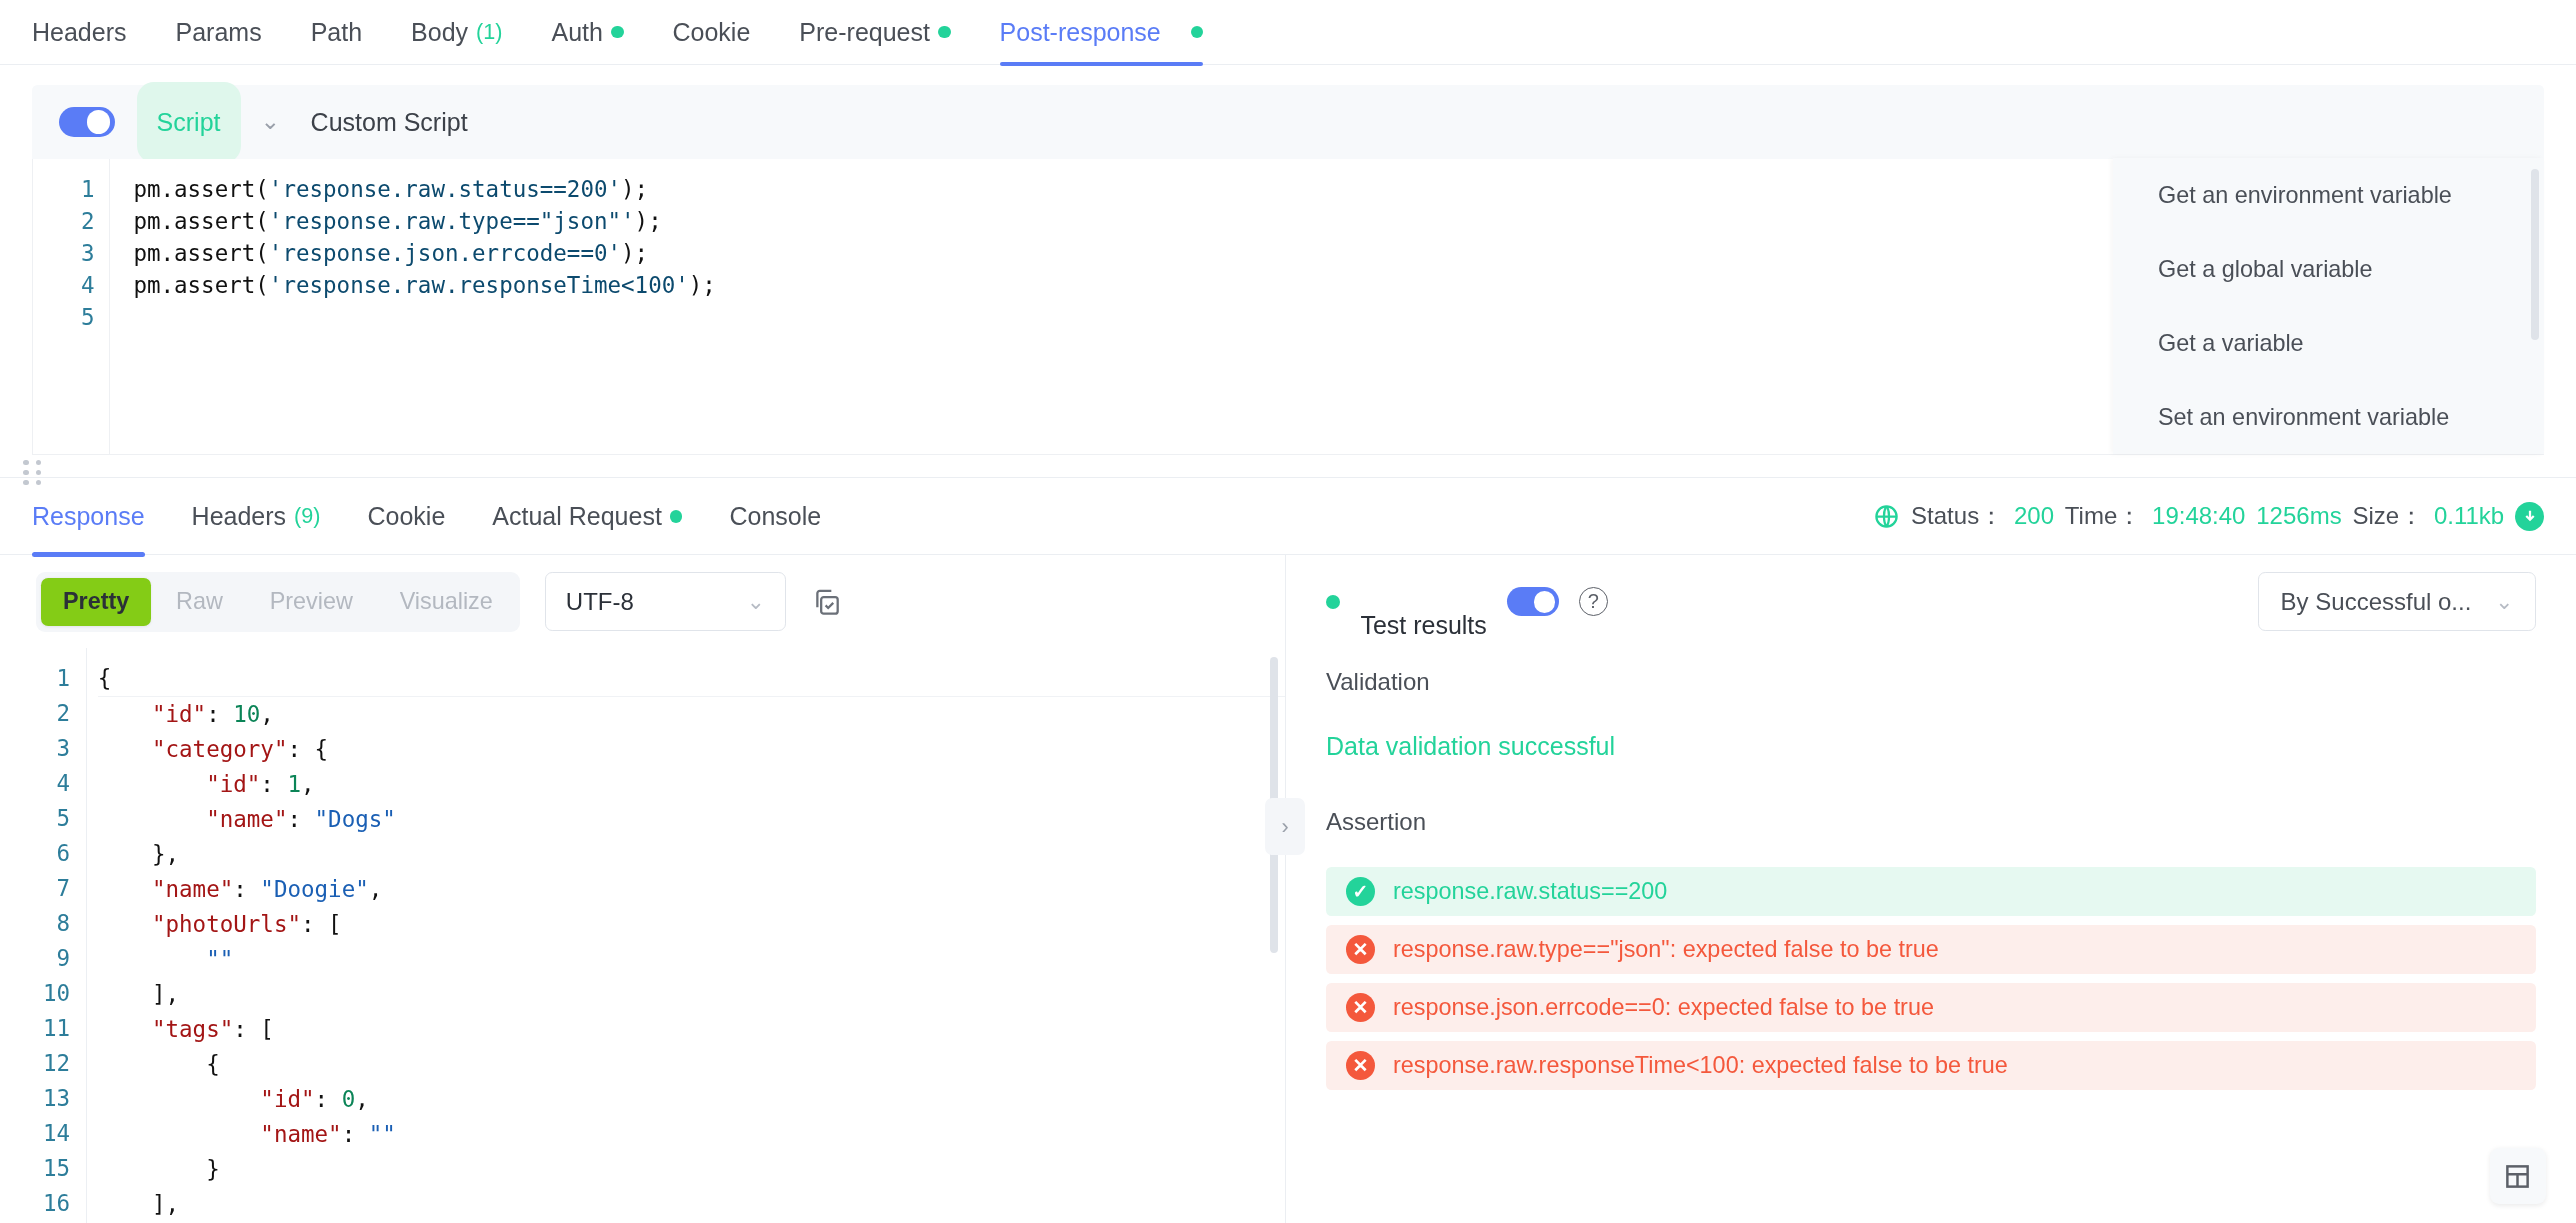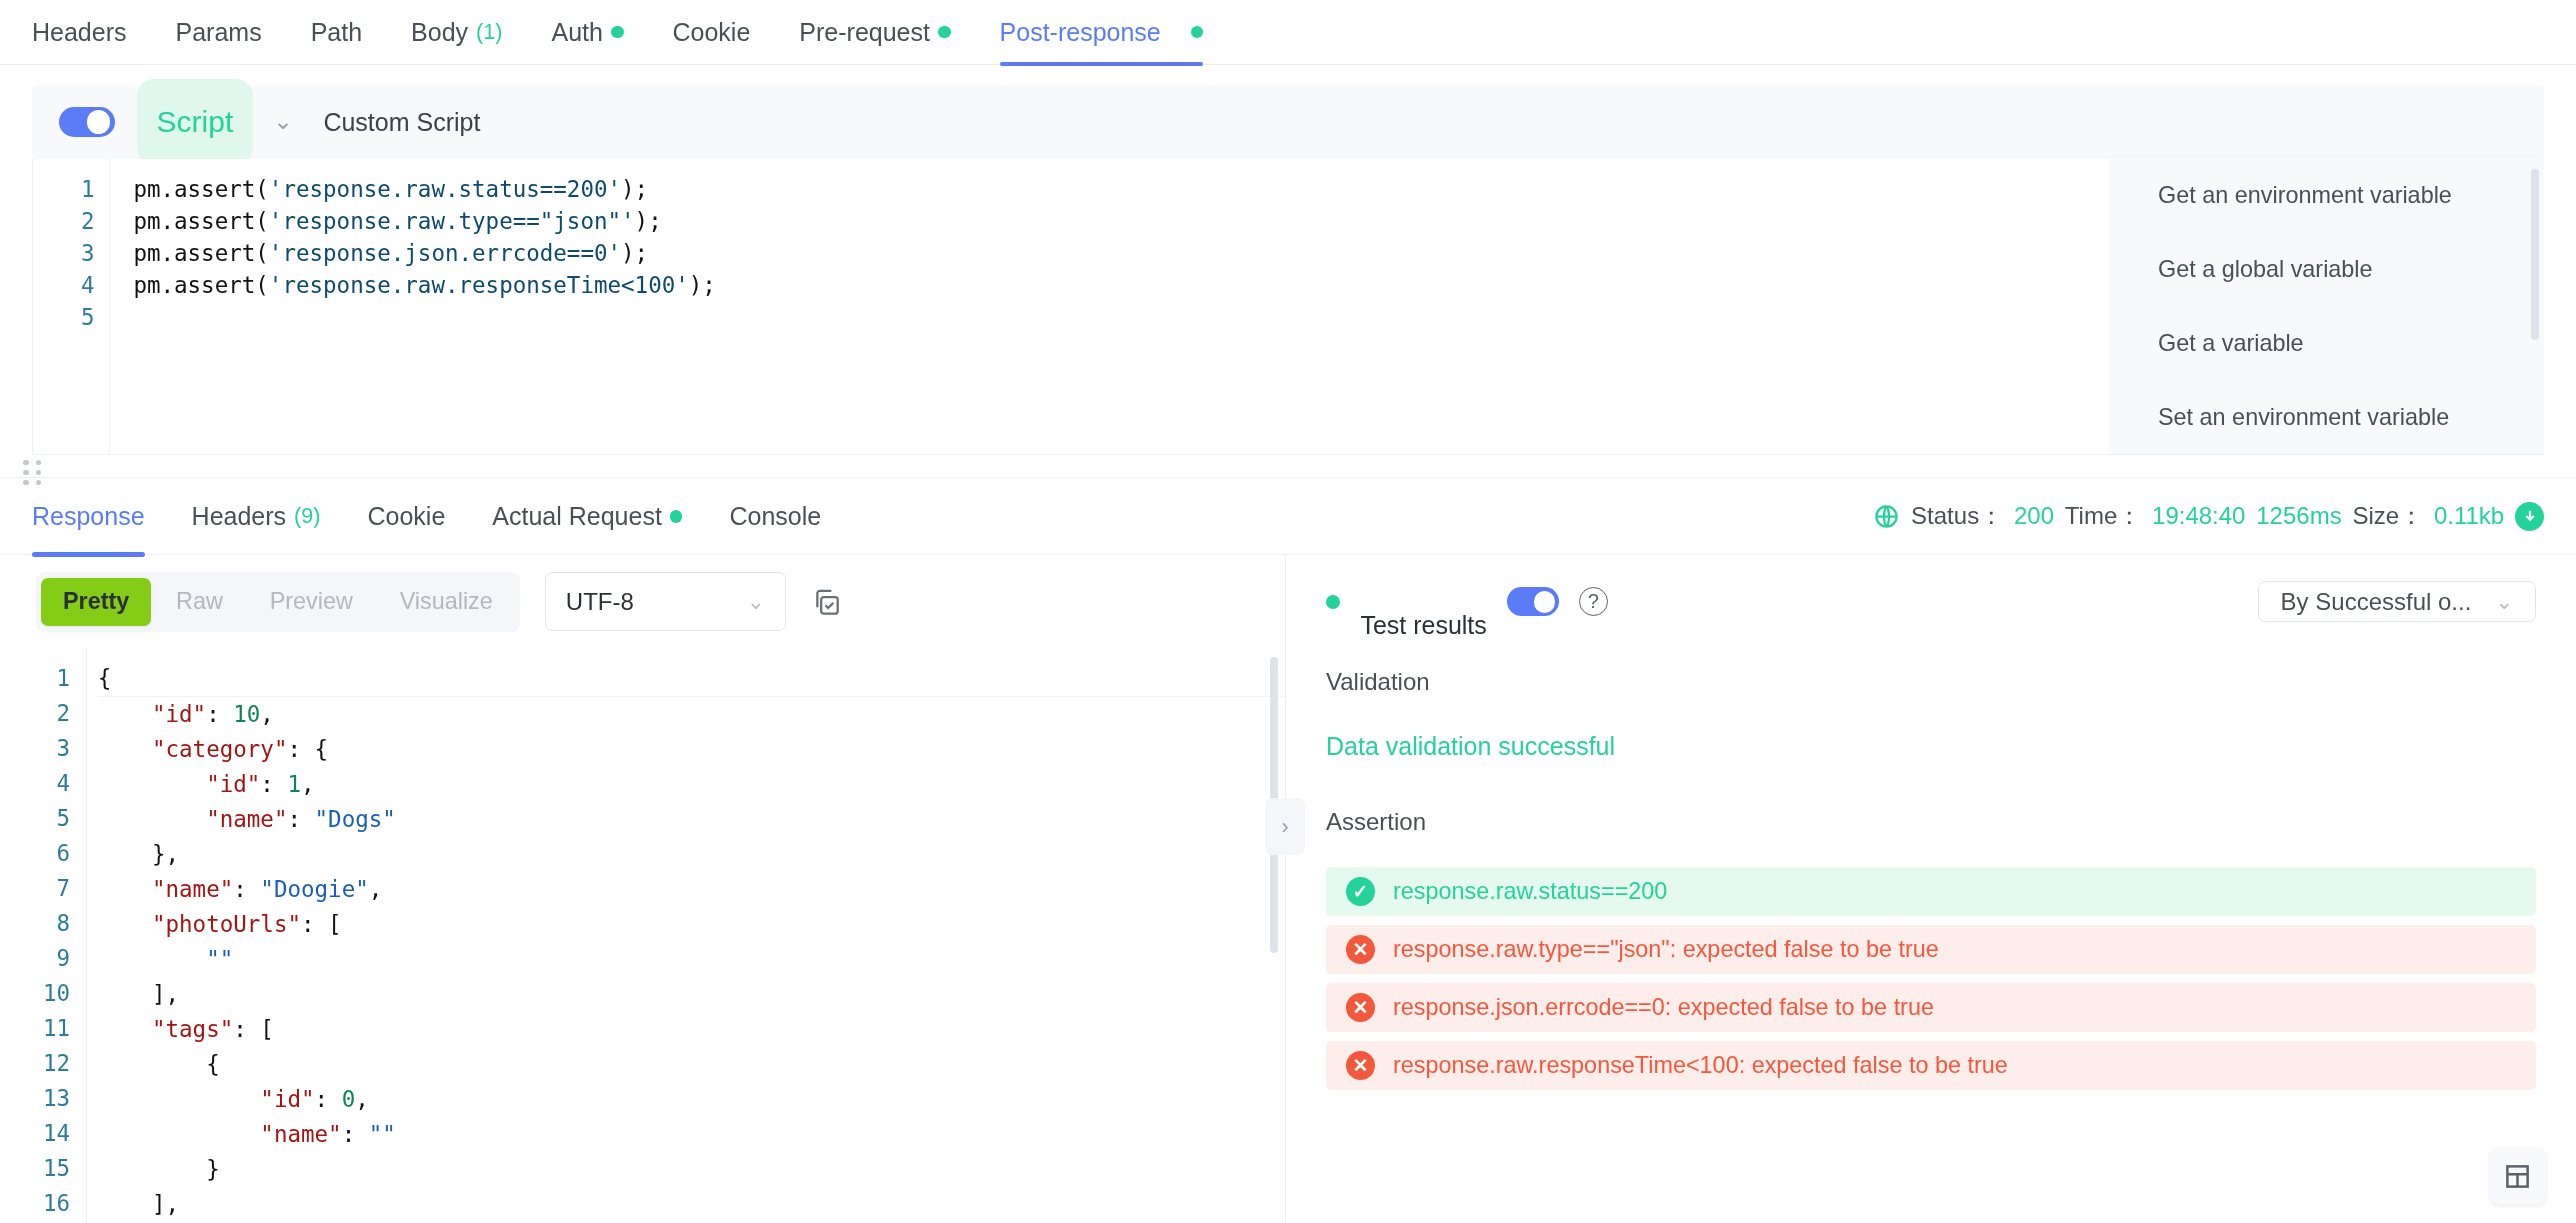--- a/index.html
+++ b/index.html
@@ -75,21 +75,21 @@
     position: absolute;
     top: 3.6px; left: 28px;
     width: 23.4px; height: 23.4px;
     border-radius: 50%;
     background: #fff;
   }
   .script-chip {
     margin-left: 21.6px;
     background: #dff7ec;
     color: #23d39a;
-    font-size: 30px;
+    font-size: 25px;
     padding: 26px 20px;
     border-radius: 17px;
     cursor: pointer;
   }
   .chev {
     margin-left: 20px;
     color: #9aa0aa;
     font-size: 23.4px;
     cursor: pointer;
     line-height: 1;
@@ -415,21 +415,21 @@
     font-size: 20px;
     display: flex;
     align-items: center;
     justify-content: center;
     cursor: pointer;
     flex: none;
   }
   .sort-select {
     margin-left: auto;
     width: 278px;
-    height: 41px;
+    height: 59px;
     border: 0.9px solid #e0e4ea;
     border-radius: 7.2px;
     display: flex;
     align-items: center;
     padding: 0 21.6px;
     font-size: 24px;
     color: #4a4f57;
     cursor: pointer;
   }
   .sort-select .caret { margin-left: auto; color: #b6bbc4; font-size: 21.6px; }

